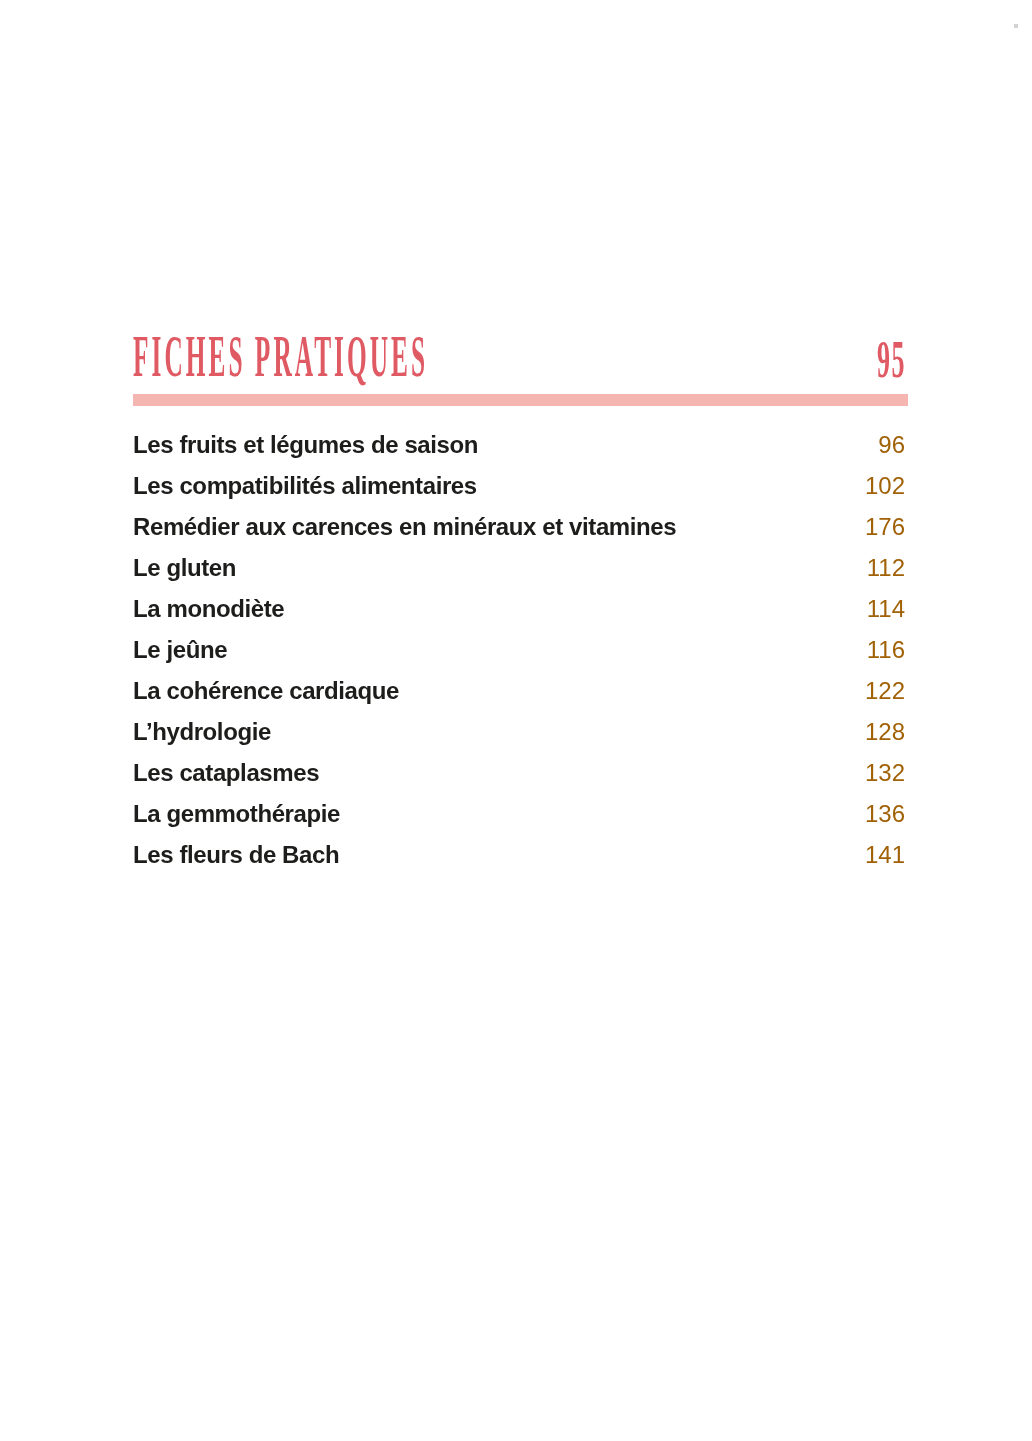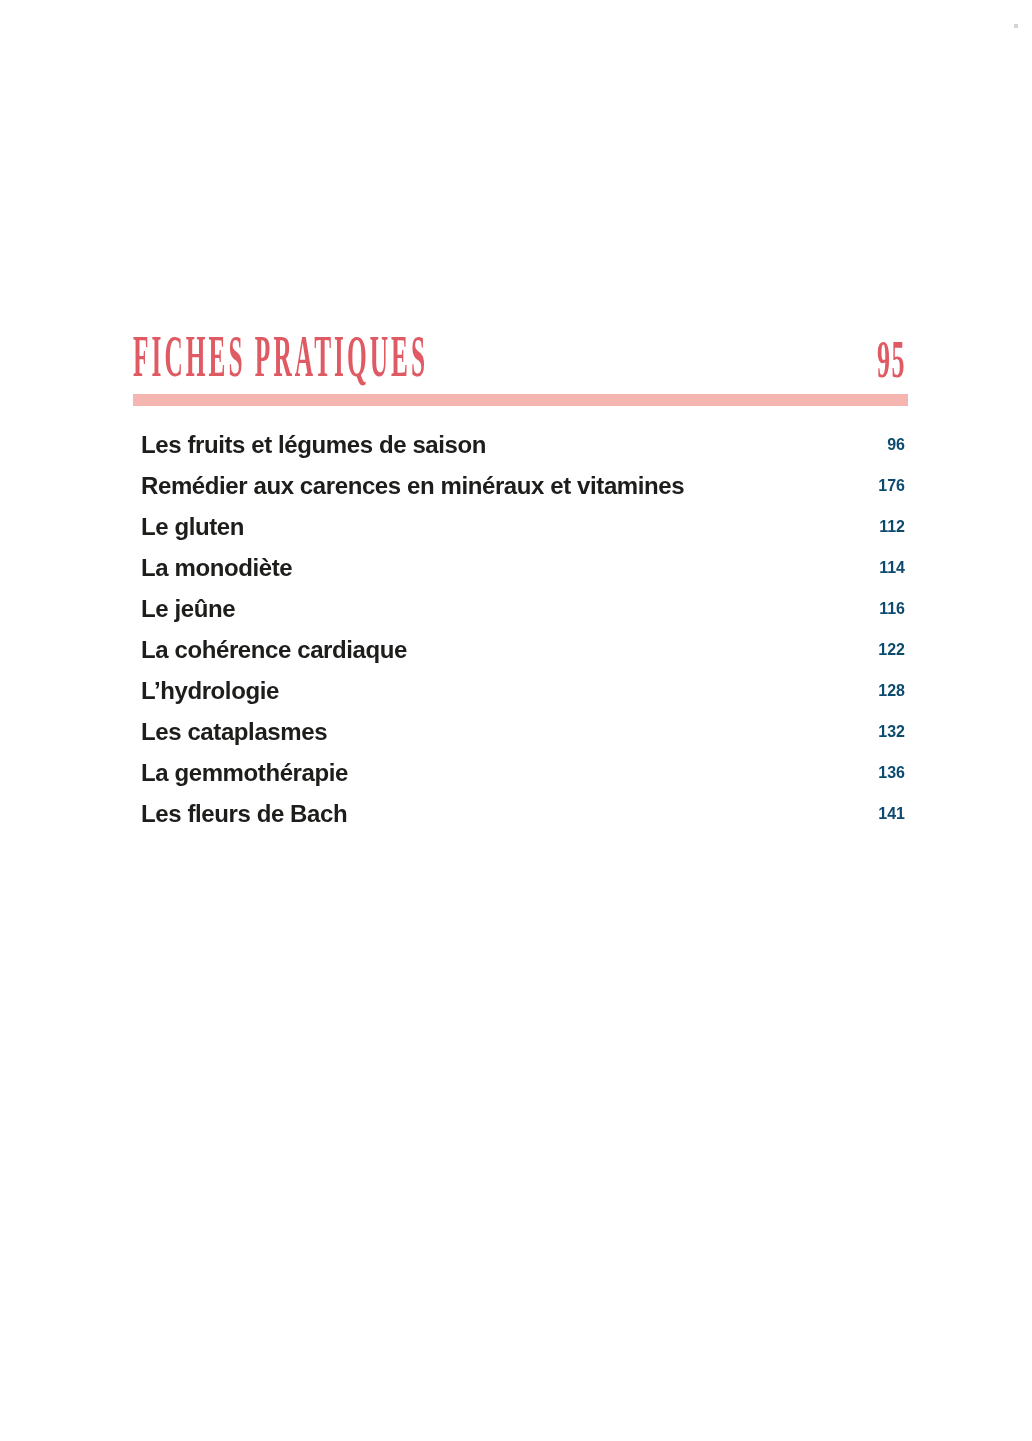--- a/index.html
+++ b/index.html
@@ -63,33 +63,32 @@
     position: absolute;
     left: 133px;
     right: 127px;
     top: 425px;
   }
   .toc-row {
     height: 40.92px;
     display: flex;
     justify-content: space-between;
     align-items: center;
-    margin-left: 8px;
   }
   .toc-label {
     font-size: 24px;
     font-weight: 600;
     color: #1d1d1b;
     letter-spacing: -0.4px;
     white-space: nowrap;
   }
   .toc-page {
-    font-size: 16px;
-    font-weight: 700;
-    color: #0c4a6e;
+    font-size: 24px;
+    font-weight: 400;
+    color: #a16207;
     letter-spacing: 0;
   }
 
   
   .folio {
     position: absolute;
     left: 88px;
     top: 1325px;
     font-size: 31px;
     font-weight: normal;
@@ -121,20 +120,24 @@
   </div>
 
   <div class="divider-bar"></div>
 
   <div class="toc">
   <div class="toc-row">
     <span class="toc-label">Les fruits et légumes de saison</span>
     <span class="toc-page">96</span>
   </div>
 
+  <div class="toc-row">
+    <span class="toc-label">Les compatibilités alimentaires</span>
+    <span class="toc-page">102</span>
+  </div>
 
 
   <div class="toc-row">
     <span class="toc-label">Remédier aux carences en minéraux et vitamines</span>
     <span class="toc-page">176</span>
   </div>
 
   <div class="toc-row">
     <span class="toc-label">Le gluten</span>
     <span class="toc-page">112</span>

